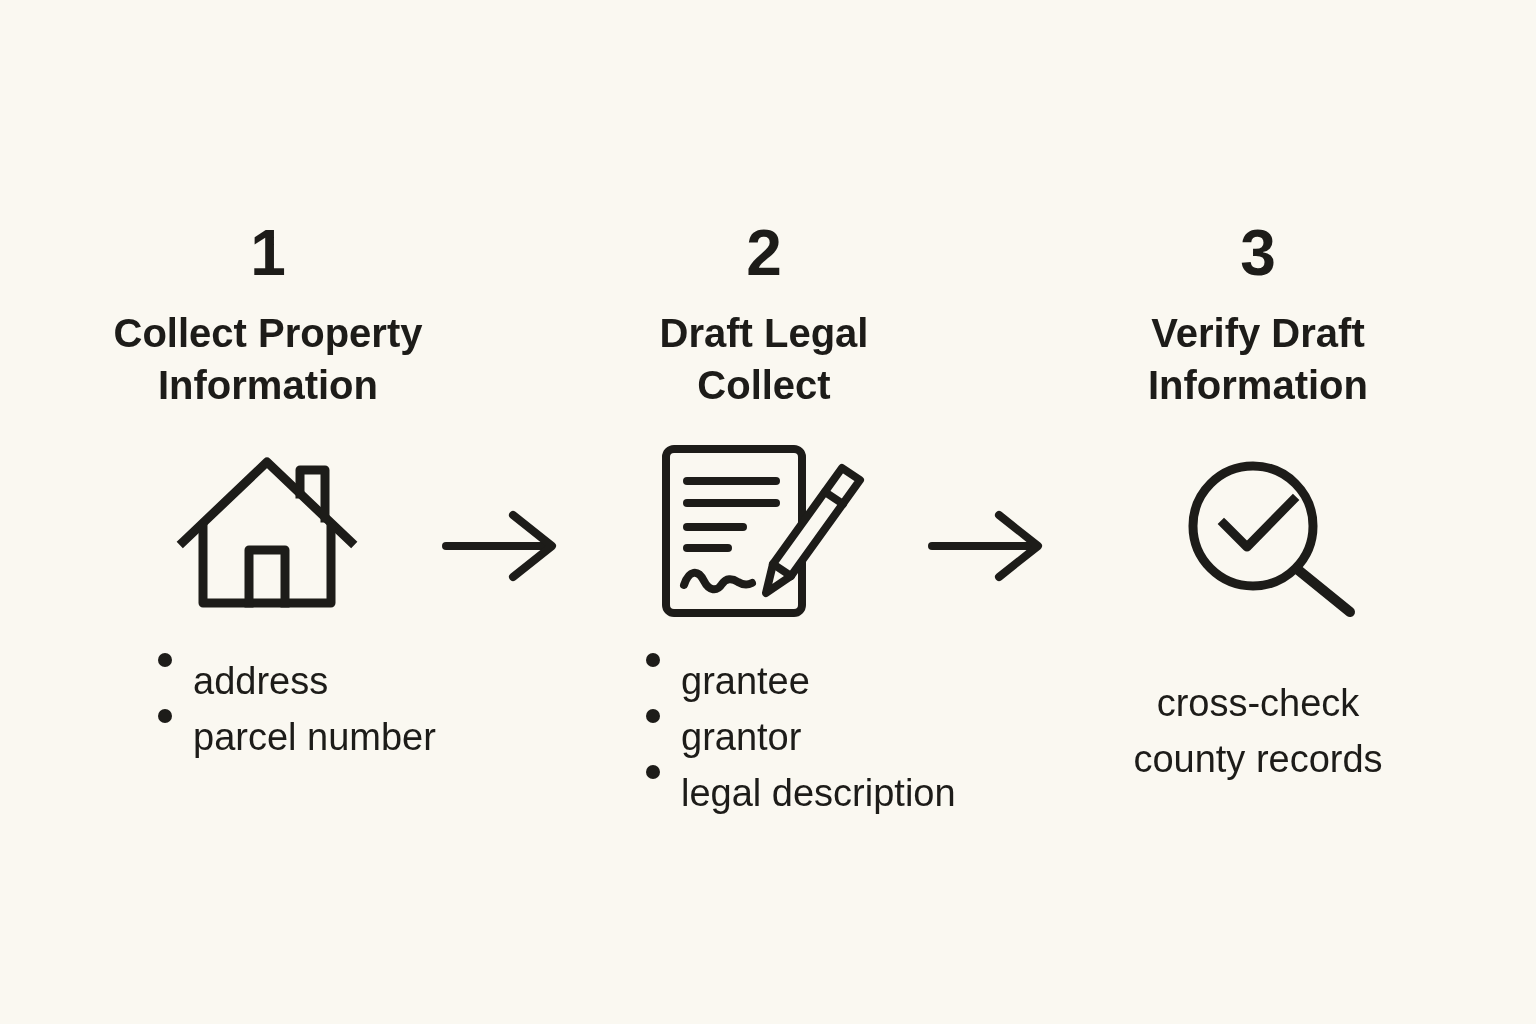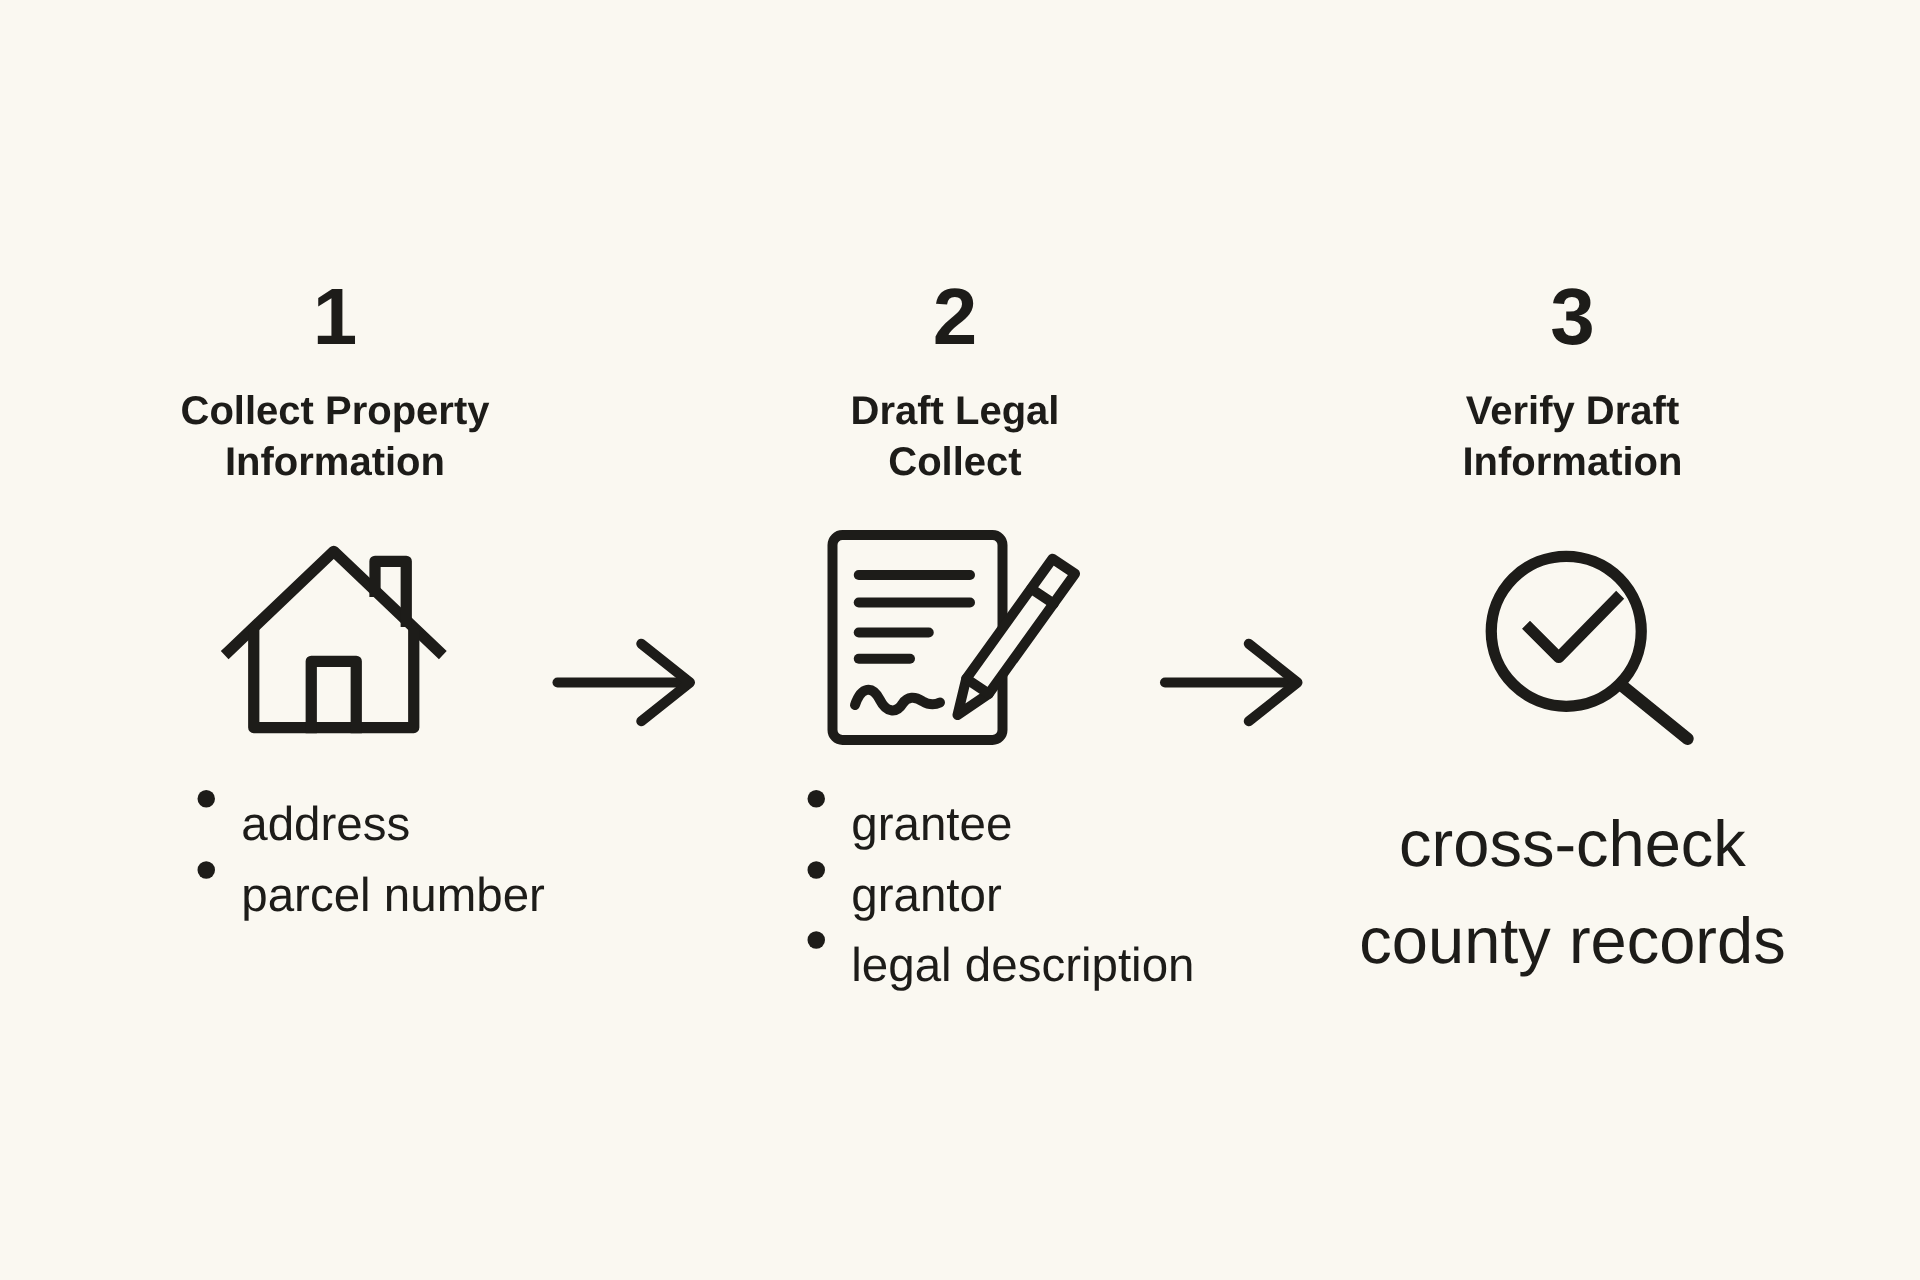--- a/index.html
+++ b/index.html
@@ -20,21 +20,21 @@
     align-items:center;
   }
   .step-number{
     font-size:64px;
     font-weight:700;
     line-height:1.1;
     letter-spacing:0;
   }
   .step-title{
     margin-top:20px;
-    font-size:32px;
+    font-size:40px;
     font-weight:700;
     line-height:1.28;
     text-align:center;
   }
   .step-title span{display:block;}
   .icon-box{
     margin-top:32px;
     height:176px;
     display:flex;
     align-items:center;
@@ -54,22 +54,22 @@
     align-items:flex-start;
   }
   .dot{
     width:14px;height:14px;
     border-radius:50%;
     background:#1D1C19;
     margin-right:21px;
     flex:0 0 auto;
   }
   .note{
-    margin-top:40px;
-    font-size:52px;
+    margin-top:56px;
+    font-size:38px;
     line-height:1.48;
     text-align:center;
   }
   .note span{display:block;}
   .flow-arrow{
     position:absolute;
     top:510px;
   }
   
   .col1{left:18px;}

